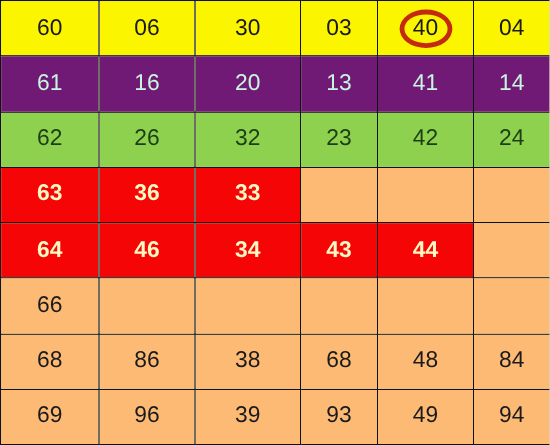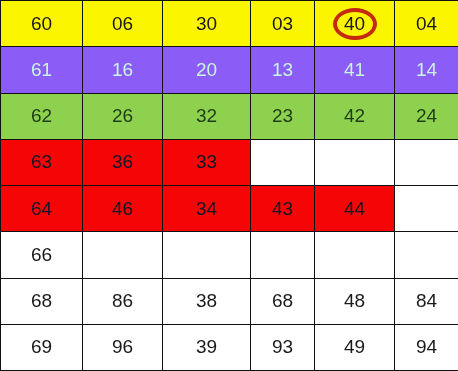--- a/index.html
+++ b/index.html
@@ -34,25 +34,25 @@
   
   col.c0 { width: 82px; }
   col.c1 { width: 80px; }
   col.c2 { width: 88px; }
   col.c3 { width: 64px; }
   col.c4 { width: 80px; }
   col.c5 { width: 64px; }
 
   
   td.f-yellow    { background: #fcf500; color: #1a1a1a; }
-  td.f-dkgreen   { background: #8b5cf6; color: #c8f4e0; }
+  td.f-dkgreen   { background: #701a75; color: #c8f4e0; }
   td.f-ltgreen   { background: #8ed14f; color: #1d3d14; margin-left: 18px; }
-  td.f-red       { background: #f50505; color: #0f172a; font-weight: normal; }
+  td.f-red       { background: #f50505; color: #fef9c3; font-weight: bold; }
   td.f-orange    { background: #fbb000; color: #5e2410; }
-  td.f-cream     { background: #ffffff; color: #1a1a1a; }
+  td.f-cream     { background: #fdba74; color: #1a1a1a; }
 
   .cell-text {
     display: block;
     line-height: 36px;
     position: relative;
     z-index: 2;
   }
 
   
   td.marked .marker {

